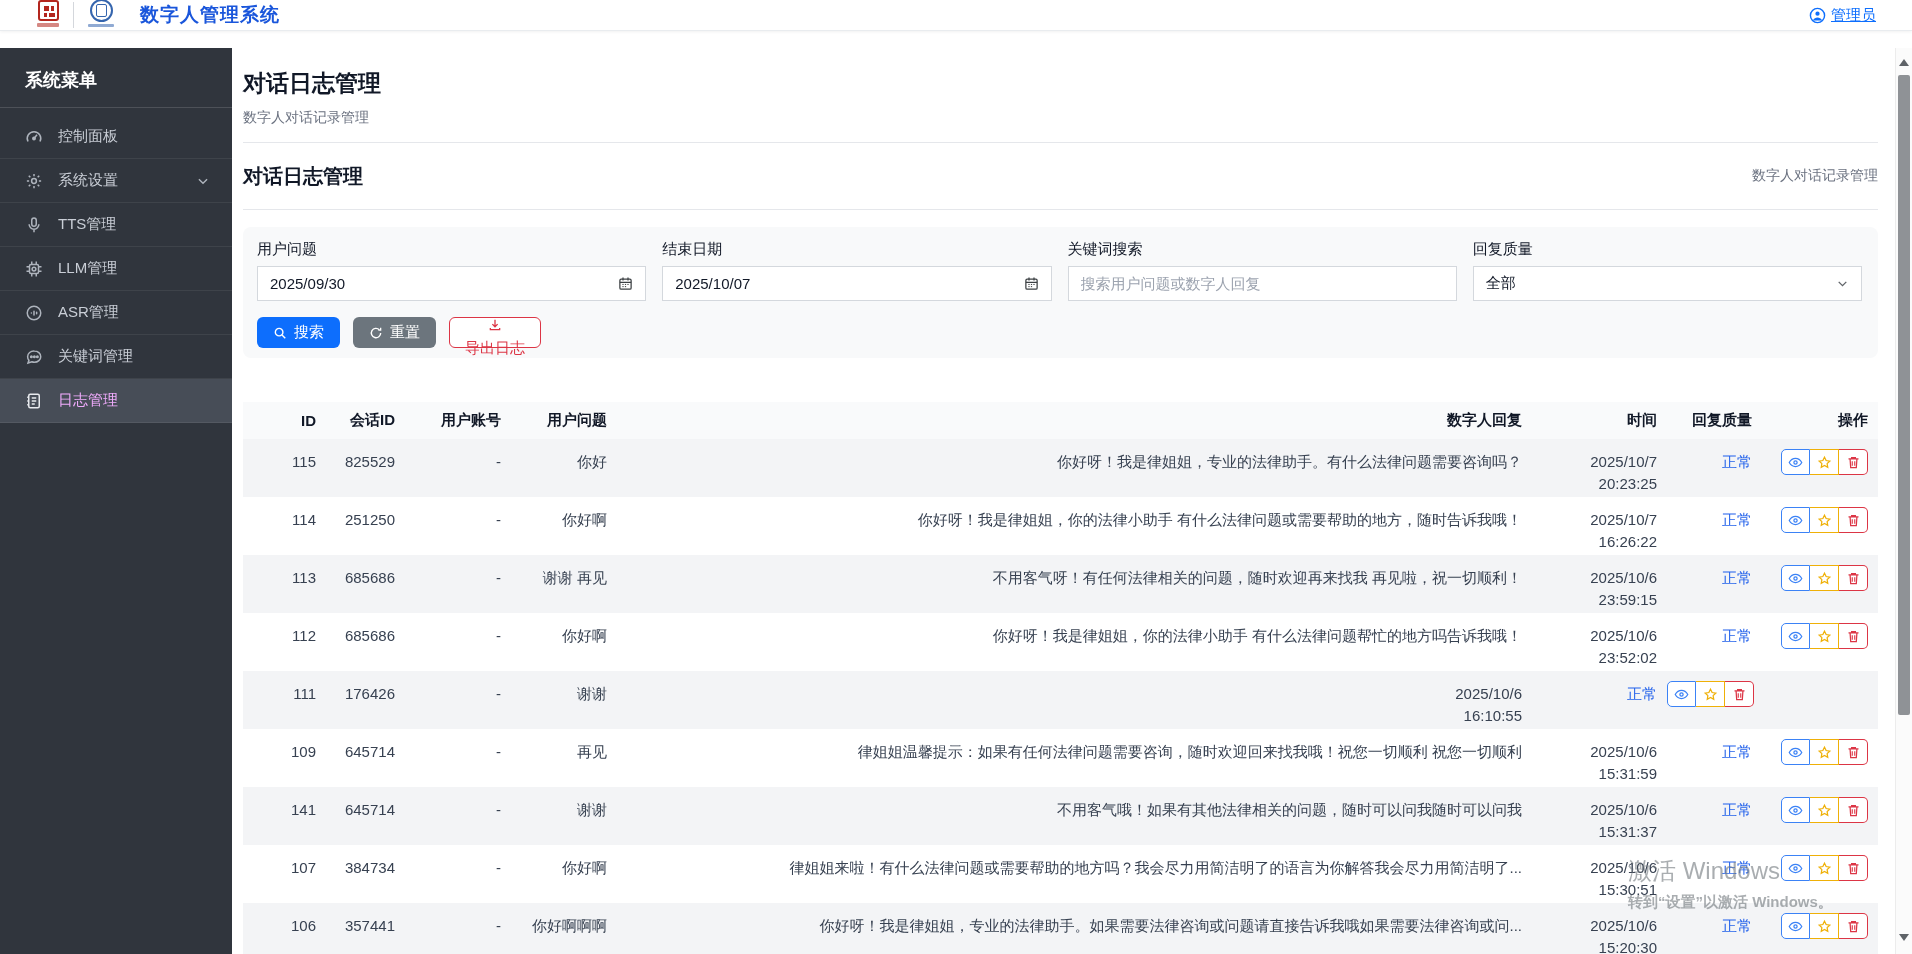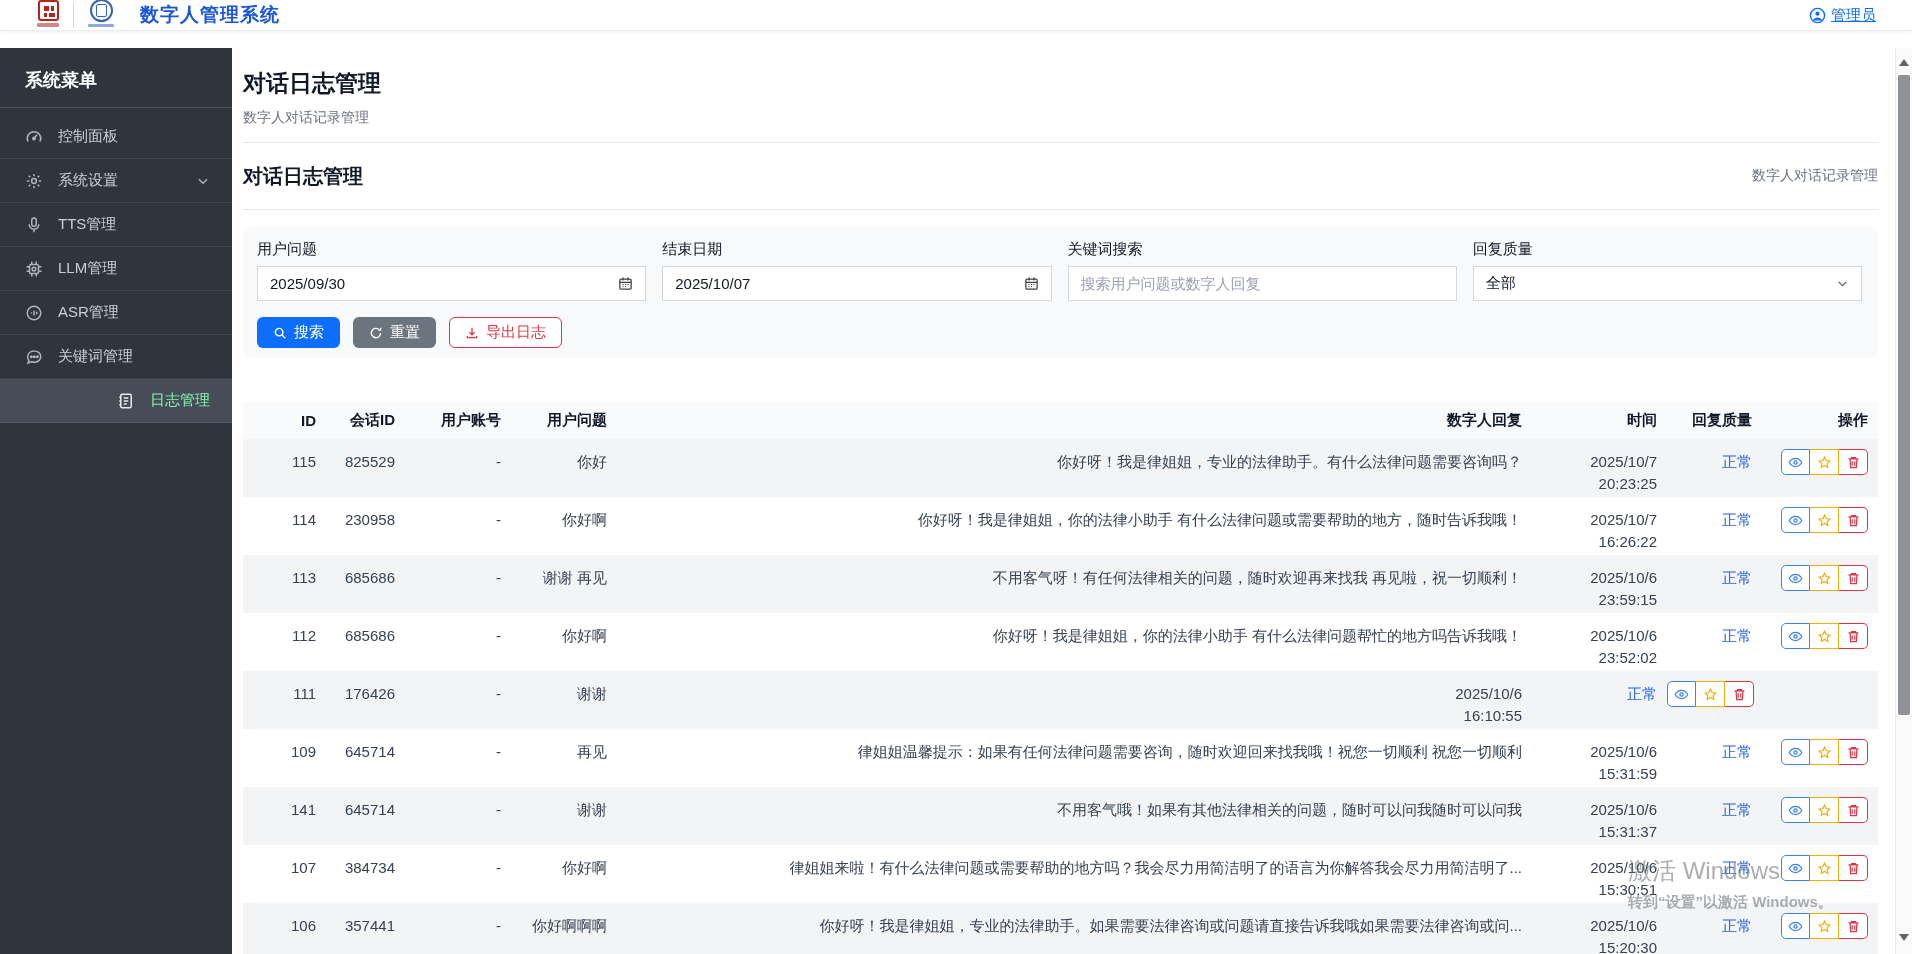--- a/index.html
+++ b/index.html
@@ -47,21 +47,21 @@
     height:60px; padding:20px 0 0 25px; font-size:18px; font-weight:bold; color:#fff;
     border-bottom:1px solid rgba(255,255,255,.14);
   }
   .menu{ list-style:none; padding-top:7px; }
   .menu-item{
     height:44px; display:flex; align-items:center; gap:15px;
     padding:0 22px 0 25px; font-size:15px; cursor:pointer;
     border-bottom:1px solid rgba(255,255,255,.07);
   }
   .menu-item .mi-icon{ width:18px; height:18px; flex:0 0 18px; color:#aeb4bd; }
-  .menu-item.active{ background:#474d57; color:#86efac;justify-content:flex-end; }
+  .menu-item.active{ background:#474d57; color:#f0abfc; }
   .menu-item.active .mi-icon{ color:#e8eaee; }
   .menu-item .chev{ margin-left:auto; color:#aeb4bd; }
 
   
   .main{
     position:absolute; top:48px; left:227px; width:1669px; height:906px;
     background:#fff; overflow:hidden;
   }
   .container{ width:1635px; margin-left:16px; }
 
@@ -88,21 +88,21 @@
   .f-control .grow::placeholder{ color:#9ca3af; }
   .f-control .tail-icon{ margin-left:8px; color:#3c4043; }
   .select-value{ flex:1; }
   .btn-row{ margin-top:16px; display:flex; gap:13px; }
   .btn{
     height:31px; border-radius:6px; font-size:15px; display:inline-flex; align-items:center;
     gap:7px; padding:0 15px; cursor:pointer; border:1px solid transparent;
   }
   .btn-primary{ background:var(--accent,#0d6efd); color:#fff; }
   .btn-secondary{ background:#6c757d; color:#fff; }
-  .btn-outline-danger{ background:#fff; color:var(--danger,#dc3545); border-color:var(--danger,#dc3545); }
+  .btn-outline-danger{ background:#fff; color:var(--danger,#dc3545); border-color:var(--danger,#dc3545);flex-direction:column; }
 
   
   .log-table{ margin-top:44px; }
   .t-row{
     display:grid;
     grid-template-columns:69px 79px 106px 106px 915px 135px 95px 1fr;
     padding-left:14px;
     text-align:right;
   }
   .t-head{ background:#f9fafb; height:37px; align-items:center; font-weight:bold; font-size:15px; color:#111827; }
@@ -388,21 +388,21 @@
                       <path d="M10 10v7M14 10v7" stroke-width="1.8"></path>
             </svg>
           </span>
         </span>
       </span>
     </div>
   </div>
 
   <div class="t-row">
     <div class="t-cell">114</div>
-    <div class="t-cell">230958</div>
+    <div class="t-cell">251250</div>
     <div class="t-cell">-</div>
     <div class="t-cell">你好啊</div>
     <div class="t-cell cell-reply">你好呀！我是律姐姐，你的法律小助手 有什么法律问题或需要帮助的地方，随时告诉我哦！</div>
     <div class="t-cell cell-time">
       <div>2025/10/7</div>
       <div>16:26:22</div>
     </div>
     <div class="t-cell">
       <span class="quality-link">正常</span>
     </div>

